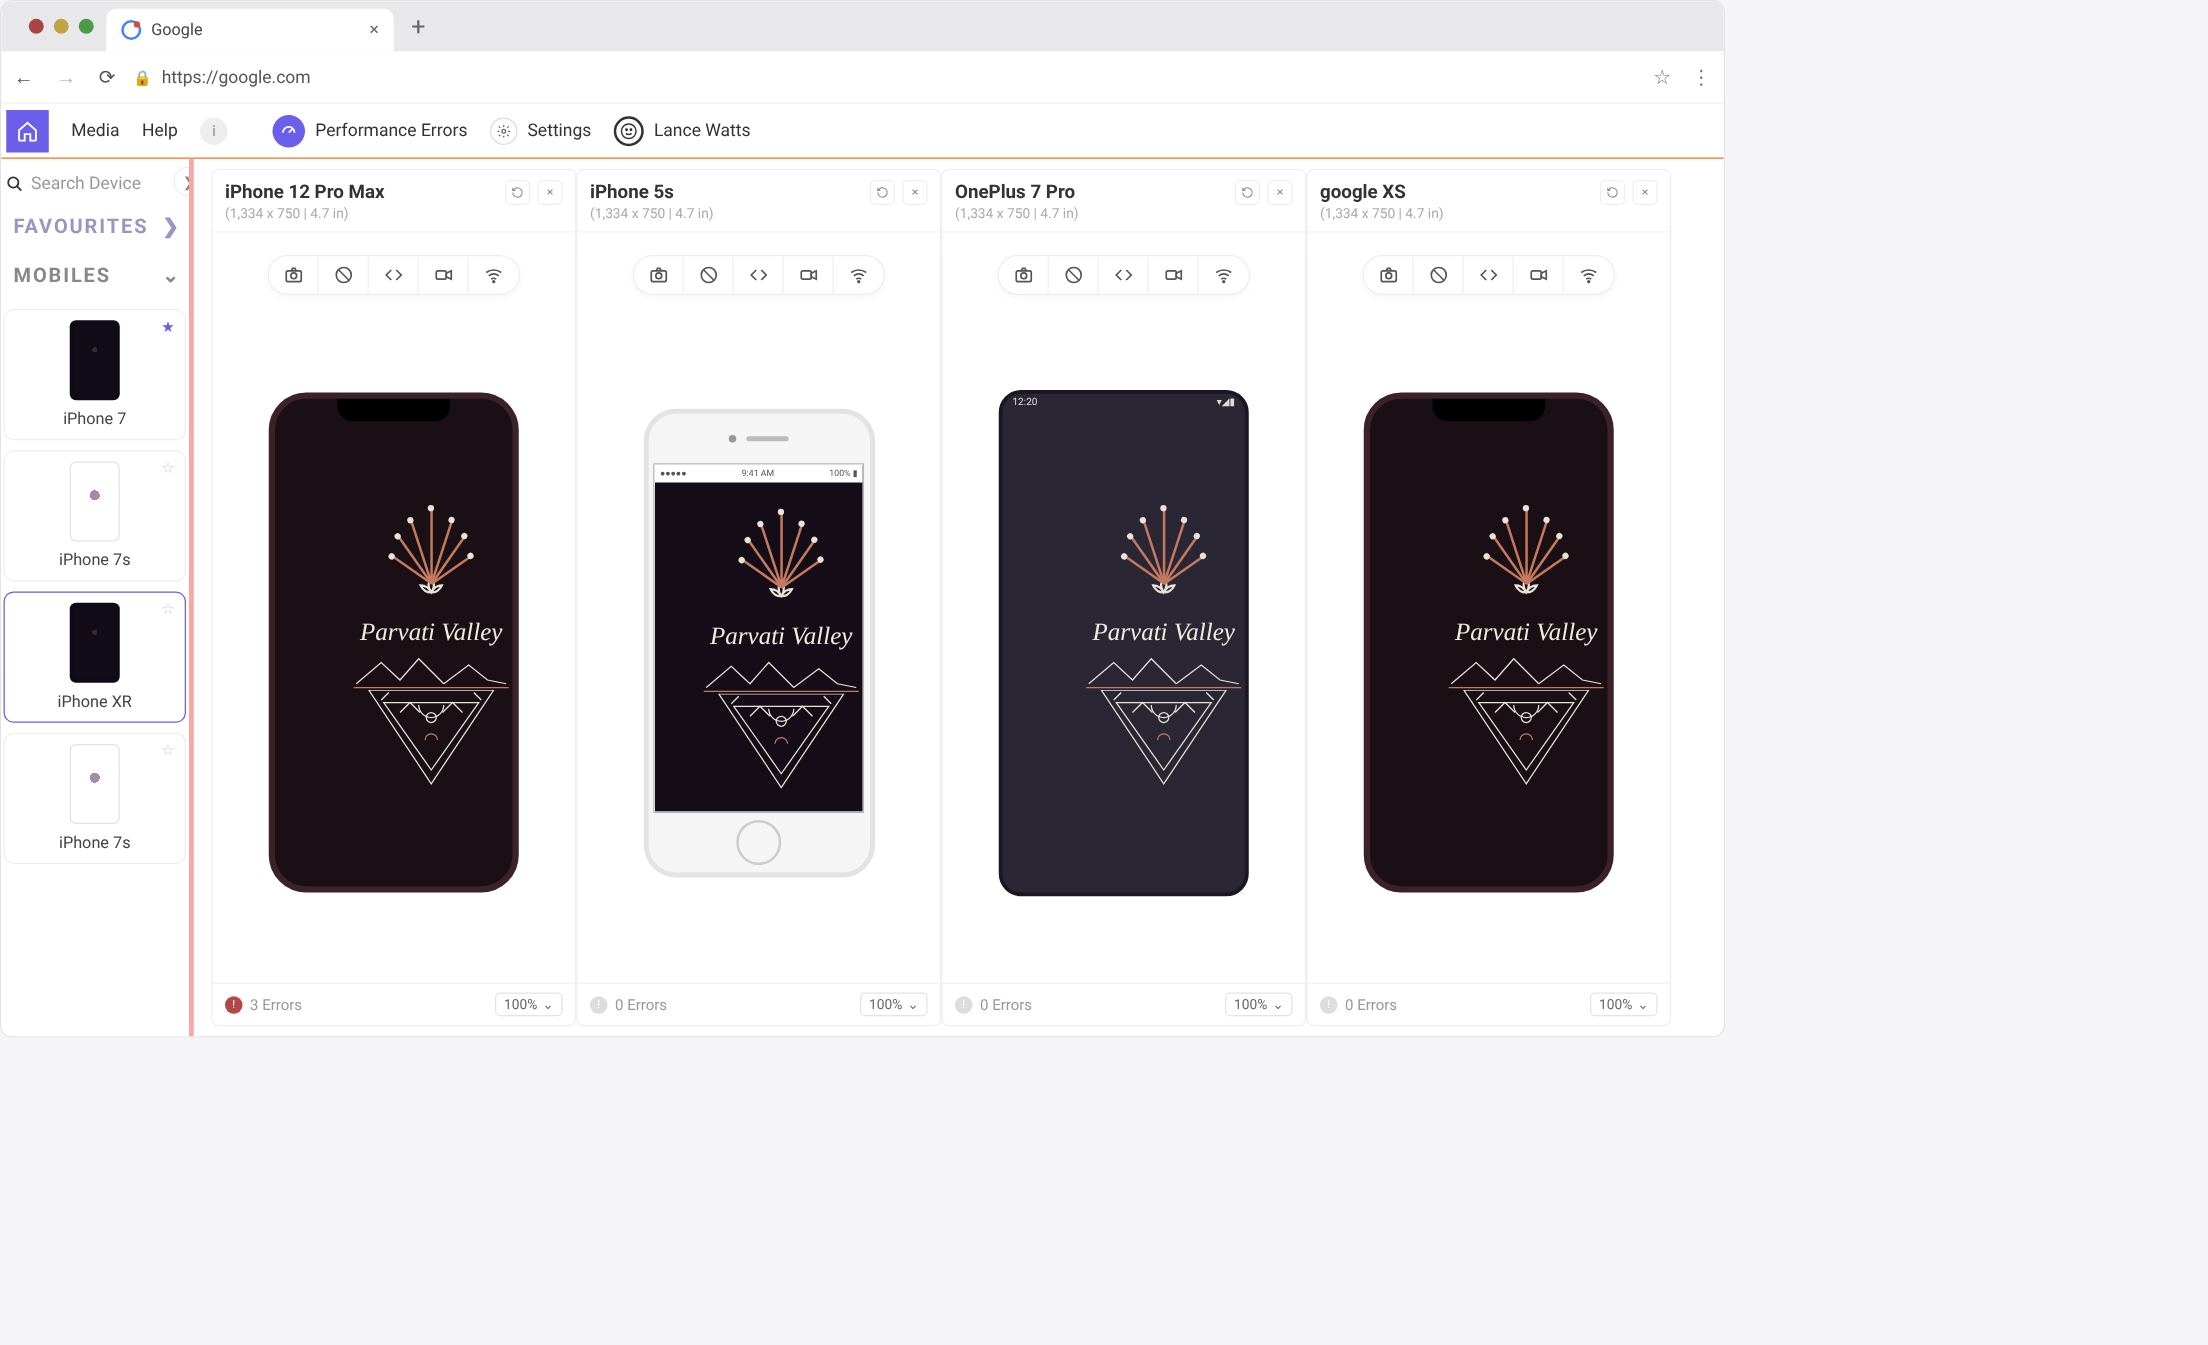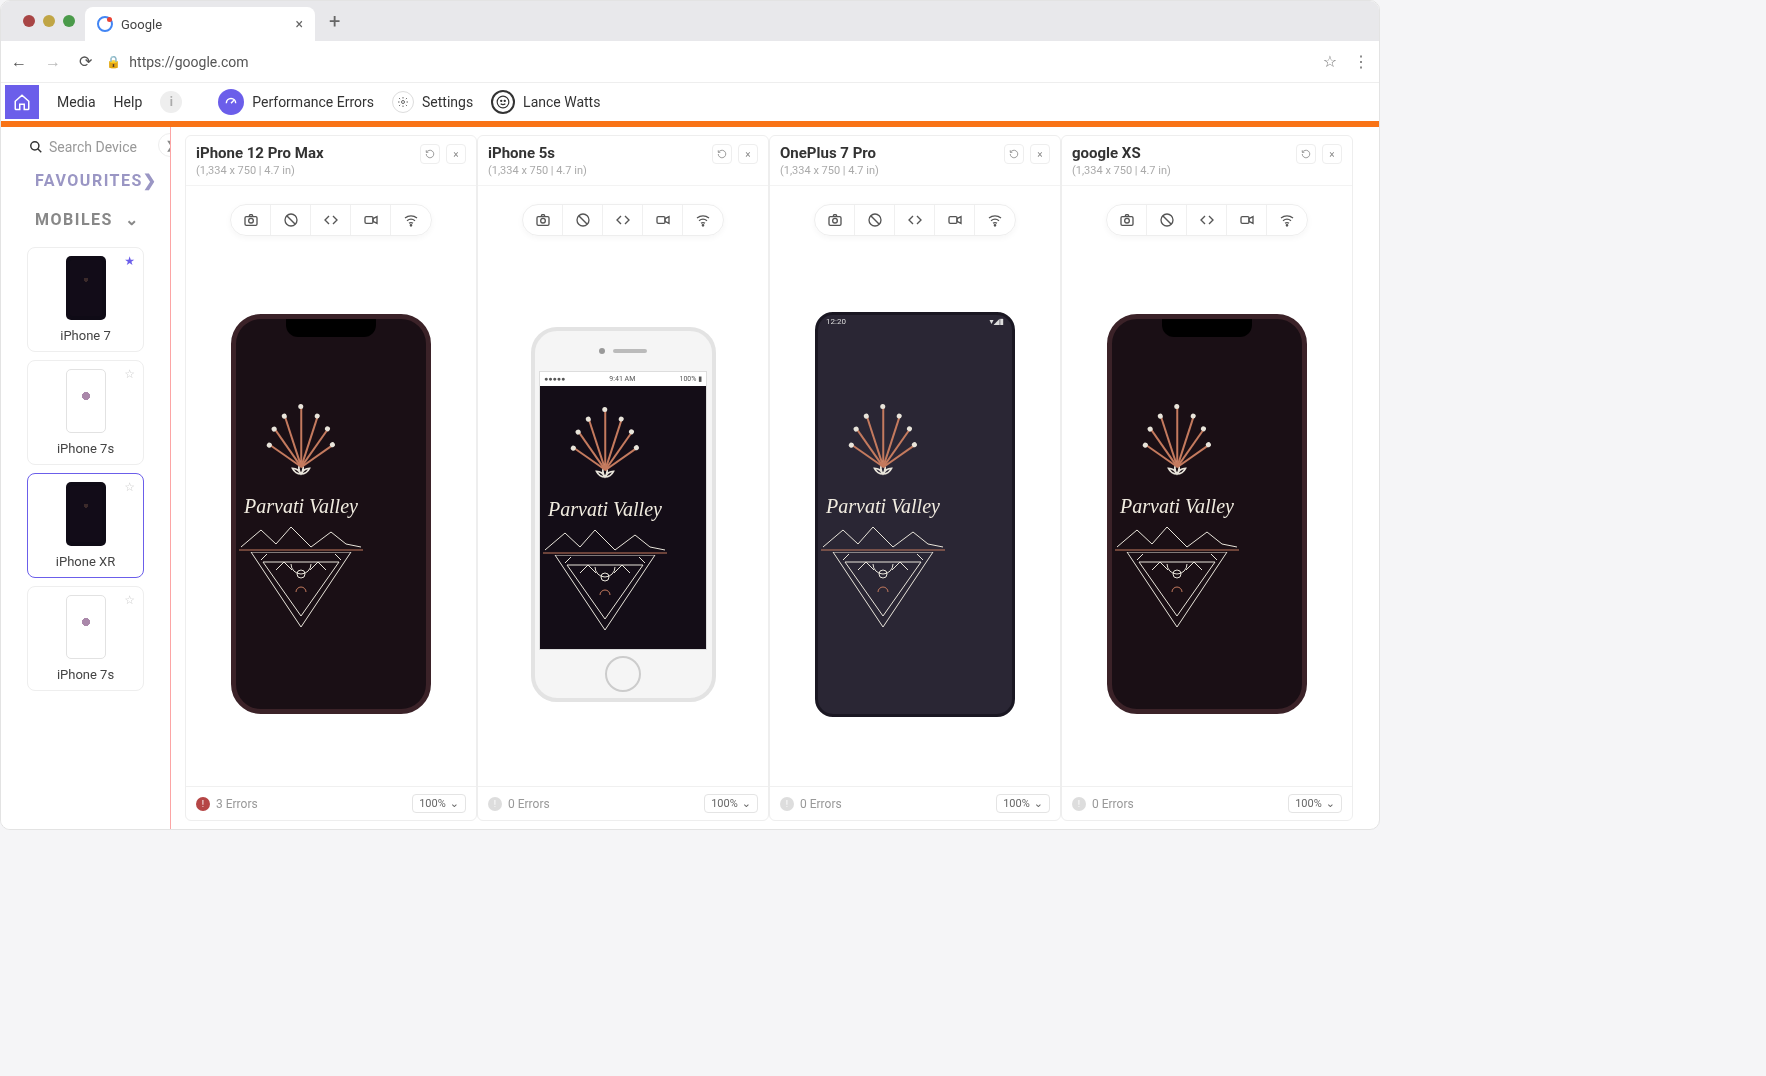--- a/index.html
+++ b/index.html
@@ -20,34 +20,34 @@
 .newtab { color: #666; font-size: 20px; padding: 0 14px; cursor: pointer; }
 
 .addr-bar { height: 42px; display: flex; align-items: center; padding: 0 10px; gap: 14px; border-bottom: 1px solid #eee;}
 .nav-icons { display: flex; gap: 18px; align-items:center; color: #555; }
 .nav-icons span { cursor: pointer; font-size: 16px; }
 .addr { flex: 1; display: flex; align-items: center; gap: 8px; font-size: 14px; color: #555;}
 .addr .lock { font-size: 12px; }
 .addr-right { display:flex; gap:16px; color:#777; align-items:center;}
 
 
-.app-bar { height: 44px; display: flex; align-items: center; padding: 0 0; gap: 18px; background: #fff; border-bottom: 6px solid #f97316; font-size:14px;}
+.app-bar { height: 44px; display: flex; align-items: center; padding: 0 0; gap: 18px; background: #fff; border-bottom: 1px solid #f97316; font-size:14px;}
 .home-btn { width: 34px; height: 34px; background: #6b5eea; display: flex; align-items: center; justify-content: center; color: #fff; margin-left:4px;}
 .menu-item { color: #333; cursor: pointer; }
 .info-pill{width:22px;height:22px;border-radius:50%;background:#eee;color:#aaa;display:flex;align-items:center;justify-content:center;font-size:12px;font-weight:bold;}
 .perf-btn { display:flex; align-items:center; gap:8px; cursor:pointer;}
 .perf-btn .bubble{width:26px;height:26px;border-radius:50%;background:#6b5eea;color:#fff;display:flex;align-items:center;justify-content:center;font-size:12px;}
 .set-btn { display:flex; align-items:center; gap:8px; cursor:pointer;}
 .set-btn .g{width:22px;height:22px;border:1px solid #ddd;border-radius:50%;display:flex;align-items:center;justify-content:center;font-size:12px;}
 .user { display:flex; align-items:center; gap:8px; cursor:pointer;}
 .user .av{width:24px;height:24px;border-radius:50%;border:2px solid #333;display:flex;align-items:center;justify-content:center;font-size:12px;}
 
 
 .main { flex:1; display:flex; overflow:hidden;}
-.sidebar { width: 170px; border-right: 1px solid #fca5a5; padding: 6px 24px; overflow-y:auto; background:#fff; position:relative;}
+.sidebar { width: 154px; border-right: 4px solid #fca5a5; padding: 6px 0; overflow-y:auto; background:#fff; position:relative;}
 .search-row{display:flex;align-items:center;gap:6px;padding:6px 4px;color:#999;font-size:14px;}
 .collapse-handle{position:absolute; top:6px; right:-12px; width:24px;height:24px;border-radius:50%;background:#fff;border:1px solid #eee;display:flex;align-items:center;justify-content:center;font-size:11px;color:#888;cursor:pointer;z-index:2;}
 .group{display:flex;align-items:center;justify-content:space-between;padding:10px 6px 10px 10px;color:#9a96c4;font-size:16px;letter-spacing:1.5px;font-weight:700;cursor:pointer;}
 .device-card{border:1px solid #eee;border-radius:8px;padding:8px;margin:8px 2px;display:flex;flex-direction:column;align-items:center;position:relative;font-size:13px;color:#444;cursor:pointer;}
 .device-card.selected{border:1.5px solid #6b5eea;}
 .device-card .star{position:absolute;top:6px;right:8px;font-size:12px;color:#ccc;}
 .device-card .star.fav{color:#6b5eea;}
 .thumb{width:40px;height:64px;border-radius:5px;background:#0f0b16;margin-bottom:8px;position:relative;}
 .thumb.light{background:#fff;border:1px solid #e2e2e2;}
 .thumb .wall{position:absolute;inset:4px;border-radius:3px;background:radial-gradient(circle at 50% 35%, #3b2a2a 2px, #120c18 2px);}
@@ -75,21 +75,21 @@
 .phone.classic .topbar{height:40px;display:flex;gap:8px;align-items:center;justify-content:center;}
 .phone.classic .topbar .dot{width:6px;height:6px;background:#999;border-radius:50%;}
 .phone.classic .topbar .spk{width:34px;height:4px;background:#bbb;border-radius:3px;}
 .phone.classic .screen{flex:1;width:168px;background:#140d17;border:1px solid #ddd;position:relative;}
 .phone.classic .screen .status{height:14px;background:#fff;font-size:7px;color:#555;display:flex;justify-content:space-between;align-items:center;padding:0 4px;}
 .phone.classic .home{width:36px;height:36px;border:2px solid #ccc;border-radius:50%;margin:6px 0;}
 .phone.android{background:#2a2634;border:3px solid #1a1722;width:200px;height:405px;border-radius:18px;}
 .phone.android::before{content:"";}
 .phone.android .status{height:14px;font-size:8px;color:#ddd;display:flex;justify-content:space-between;padding:2px 8px;}
 
-.wallpaper{position:absolute;inset:0;border-radius:inherit;overflow:hidden;display:flex;align-items:center;justify-content:flex-start;}
+.wallpaper{position:absolute;inset:0;border-radius:inherit;overflow:hidden;display:flex;align-items:center;justify-content:flex-end;}
 .phone.classic .wallpaper{position:absolute;inset:14px 0 0 0;border-radius:0;}
 .logo{display:flex;flex-direction:column;align-items:center;color:#e8e4da;}
 .rays{width:120px;height:70px;position:relative;margin-bottom:-10px;}
 .rays span{position:absolute;bottom:0;left:50%;width:1.5px;height:60px;background:#c47a5e;transform-origin:bottom center;}
 .rays span::after{content:"";position:absolute;top:-3px;left:-2px;width:5px;height:5px;border-radius:50%;background:#e8e4da;}
 .brand{font-family:"Brush Script MT","Segoe Script",cursive;font-size:20px;font-style:italic;margin:4px 0;color:#f1ece0;}
 
 .panel-foot{height:34px;border-top:1px solid #f0f0f0;display:flex;align-items:center;padding:0 10px;font-size:12px;color:#999;gap:6px;}
 .panel-foot .err-icon{width:14px;height:14px;border-radius:50%;background:#ddd;display:flex;align-items:center;justify-content:center;font-size:9px;color:#fff;}
 .panel-foot .err-icon.red{background:#b54646;}

